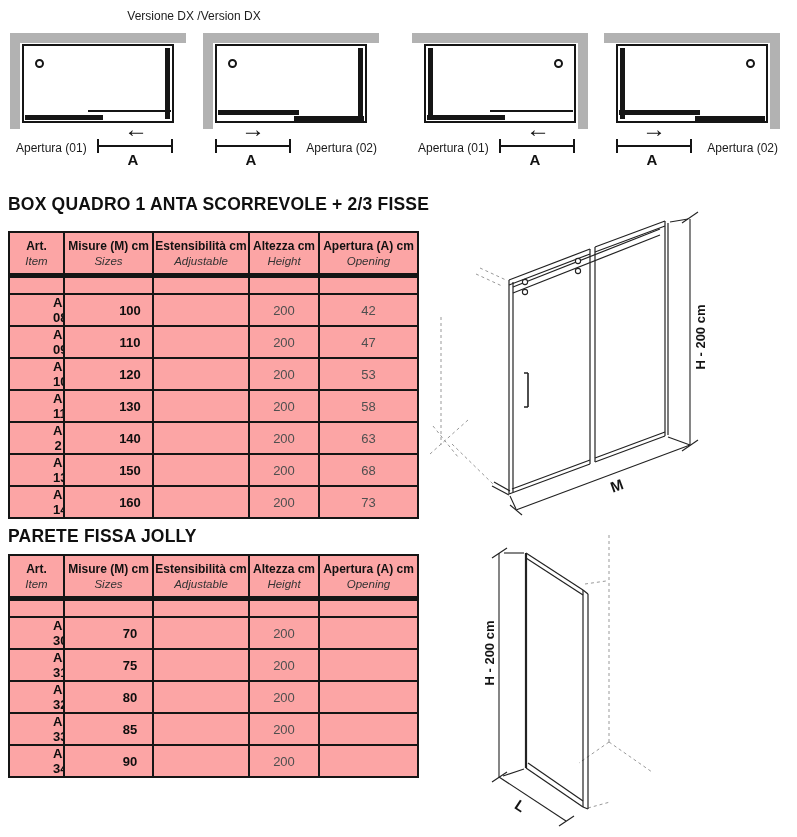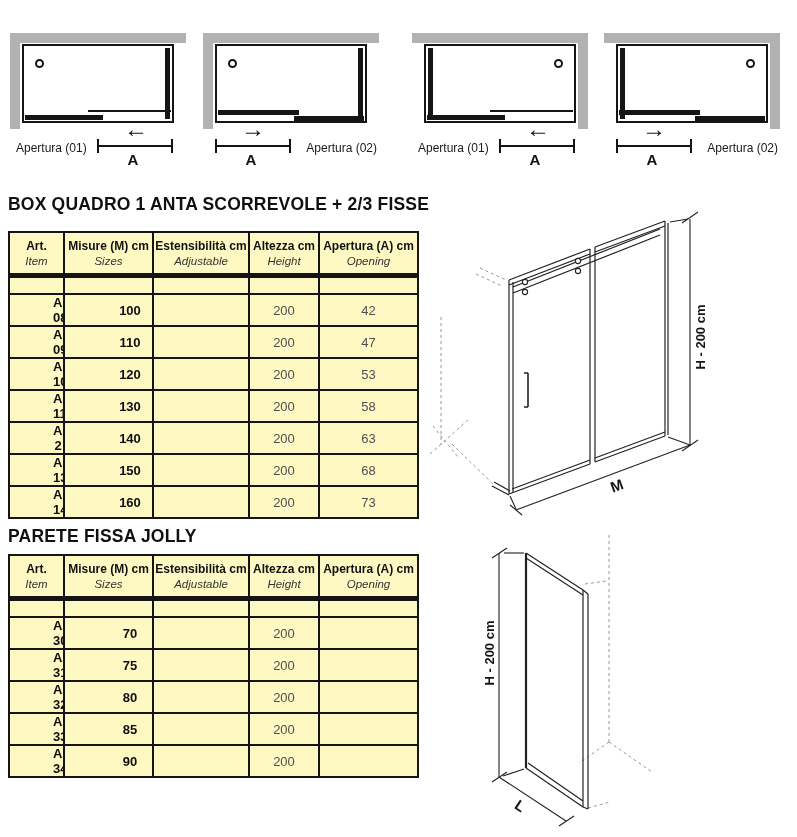--- a/index.html
+++ b/index.html
@@ -43,21 +43,21 @@
   .vd .ap{position:absolute;top:108px;font-size:12px;color:#1a1a1a;white-space:nowrap;}
   .vd.d1 .ap{left:6px;} .vd.d2 .ap{right:2px;}
 
   
   .sec-title{position:absolute;left:8px;font-size:17.5px;font-weight:bold;
              letter-spacing:0.2px;color:#101010;white-space:nowrap;}
   #sec1-title{top:194px;} #sec2-title{top:526px;}
 
   
   .spec{position:absolute;left:8px;border-collapse:collapse;table-layout:fixed;
-        width:409px;background:#fef9c3;}
+        width:409px;background:#fca5a5;}
   #t1{top:231px;} #t2{top:554px;}
   .spec th,.spec td{border:2px solid #151515;padding:0;text-align:center;overflow:hidden;}
   .spec thead th{height:40px;border-bottom:5px solid #151515;vertical-align:middle;}
   .spec .h1{font-size:12px;font-weight:bold;color:#111;line-height:15px;}
   .spec .h2{font-size:11.5px;font-style:italic;font-weight:normal;color:#333;line-height:14px;}
   .spec tbody td{height:18px;font-size:13px;}
   .spec tr.empty td{height:15px;}
   .spec td.b{font-weight:bold;color:#0e0e0e;padding-left:43px;}
   .spec td.g{font-weight:normal;color:#4f4f4f;}
 
@@ -69,20 +69,21 @@
   #h1-label{left:651px;top:329px;width:100px;height:16px;font-size:13px;transform:rotate(-90deg);}
   #m-label {left:594px;top:477px;width:46px;height:18px;font-size:15px;transform:rotate(-20deg);}
   #h2-label{left:440px;top:645px;width:100px;height:16px;font-size:13px;transform:rotate(-90deg);}
   #l-label {left:506px;top:797px;width:28px;height:18px;font-size:15px;transform:rotate(33deg);}
 </style>
 </head>
 <body>
 
 <div class="page">
 
+  <div class="vtitle" id="vt-dx">Versione DX /Version DX</div>
 
   <div class="vd wl t1 d1" id="vd-dx1">
     <div class="wall-top"></div>
     <div class="wall-side"></div>
     <div class="panel">
       <div class="knob"></div>
       <div class="vbar"></div>
       <div class="bar1"></div>
       <div class="bar2"></div>
     </div>

